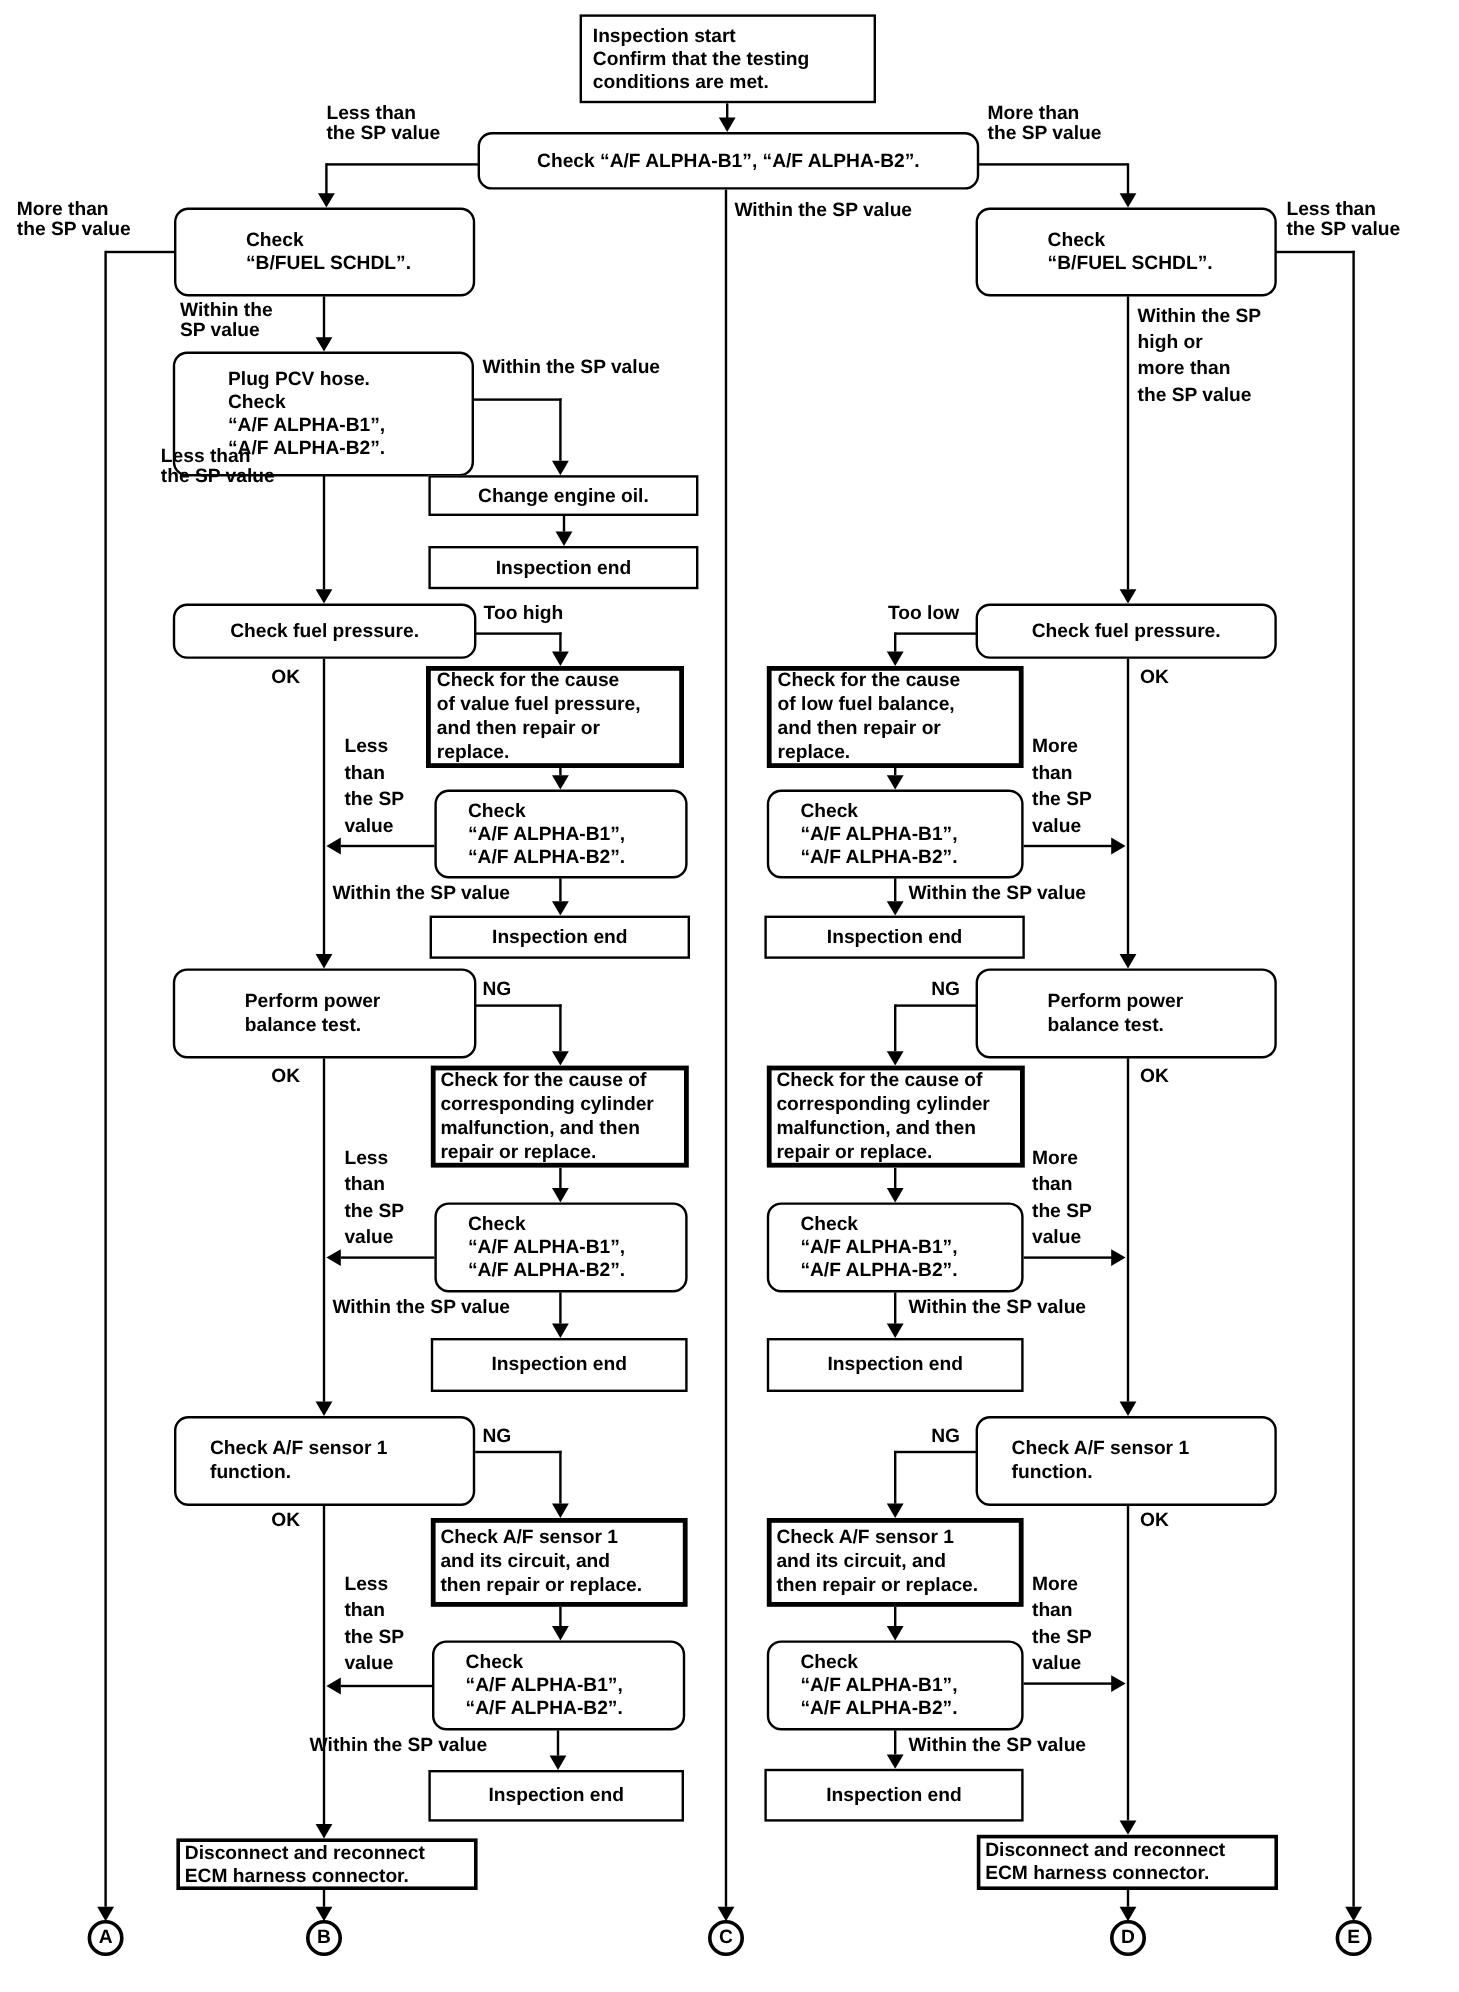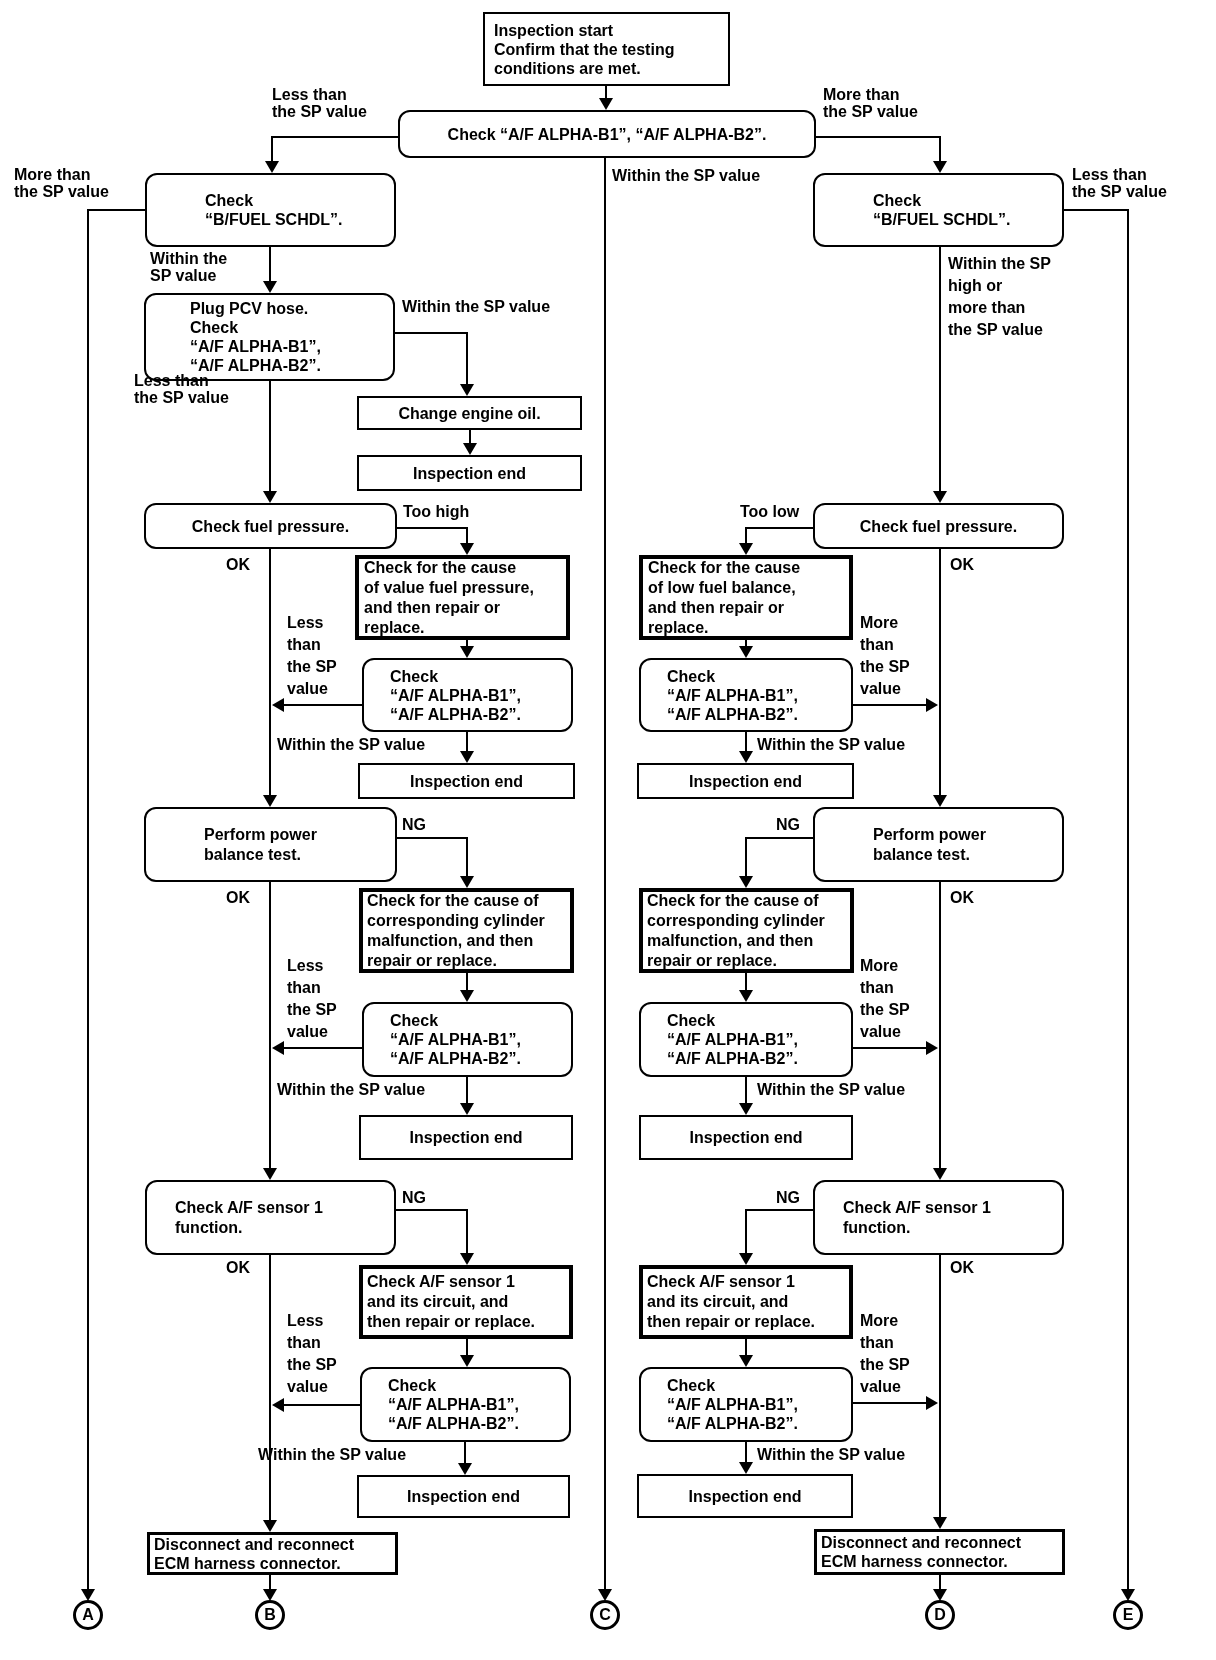--- a/index.html
+++ b/index.html
@@ -159,21 +159,21 @@
 
   <div class="box rounded" style="left:145px;top:173px;width:251px;height:74px;padding-left:58px">
     <div>Check</div>
     <div>“B/FUEL SCHDL”.</div>
   </div>
   <div class="box rounded" style="left:813px;top:173px;width:251px;height:74px;padding-left:58px">
     <div>Check</div>
     <div>“B/FUEL SCHDL”.</div>
   </div>
 
-  <div class="box rounded" style="left:144px;top:293px;width:251px;height:88px;padding-left:44px">
+  <div class="box rounded" style="left:144px;top:293px;width:251px;height:104px;padding-left:44px">
     <div>Plug PCV hose.</div>
     <div>Check</div>
     <div>“A/F ALPHA-B1”,</div>
     <div>“A/F ALPHA-B2”.</div>
   </div>
 
   <div class="box center" style="left:357px;top:396px;width:225px;height:34px">
     <div>Change engine oil.</div>
   </div>
   <div class="box center" style="left:357px;top:455px;width:225px;height:36px">

